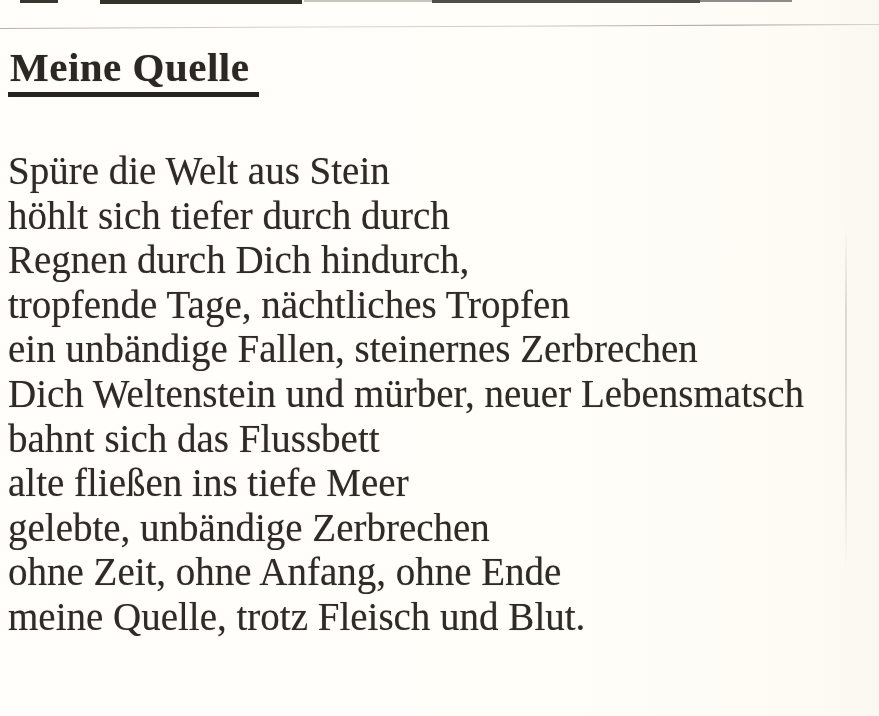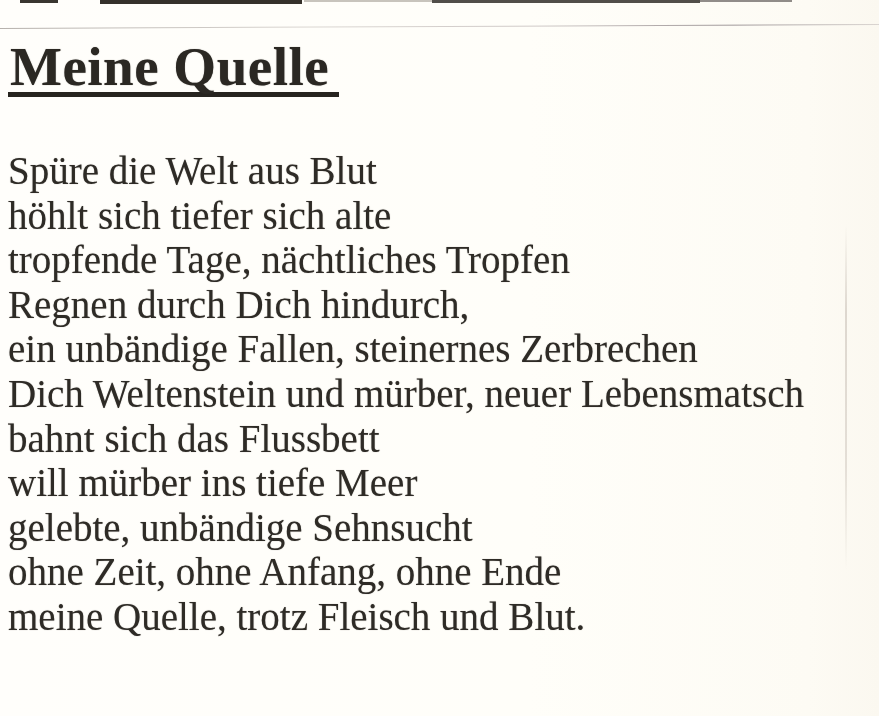--- a/index.html
+++ b/index.html
@@ -56,21 +56,21 @@
       rgba(172,160,150,.30) 70%,
       rgba(180,168,158,0) 100%);
   }
 
   
   .doc-title {
     position: absolute;
     left: 8px;
     top: 42px;
     margin: 0;
-    font-size: 55px;
+    font-size: 41px;
     font-weight: bold;
     line-height: 50px;
     letter-spacing: 0.5px;
     color: #2b2823;
     padding: 0 10px 0 2px;
     border-bottom: 5px solid #27241f;
     text-shadow: 0 0 1px rgba(43,40,35,0.5);
   }
 
   
@@ -94,24 +94,24 @@
 <div class="edge-seg s3"></div>
 <div class="edge-seg s4"></div>
 <div class="edge-seg s5"></div>
 
 <div class="crease-h"></div>
 <div class="crease-v"></div>
 
 <h1 class="doc-title">Meine Quelle</h1>
 
 <div class="poem">
-  <div>Spüre die Welt aus Blut</div>
-  <div>höhlt sich tiefer sich alte</div>
+  <div>Spüre die Welt aus Stein</div>
+  <div>höhlt sich tiefer durch durch</div>
+  <div>Regnen durch Dich hindurch,</div>
   <div>tropfende Tage, nächtliches Tropfen</div>
-  <div>Regnen durch Dich hindurch,</div>
   <div>ein unbändige Fallen, steinernes Zerbrechen</div>
   <div>Dich Weltenstein und mürber, neuer Lebensmatsch</div>
   <div>bahnt sich das Flussbett</div>
-  <div>will mürber ins tiefe Meer</div>
-  <div>gelebte, unbändige Sehnsucht</div>
+  <div>alte fließen ins tiefe Meer</div>
+  <div>gelebte, unbändige Zerbrechen</div>
   <div>ohne Zeit, ohne Anfang, ohne Ende</div>
   <div>meine Quelle, trotz Fleisch und Blut.</div>
 </div>
 
 </body></html>

